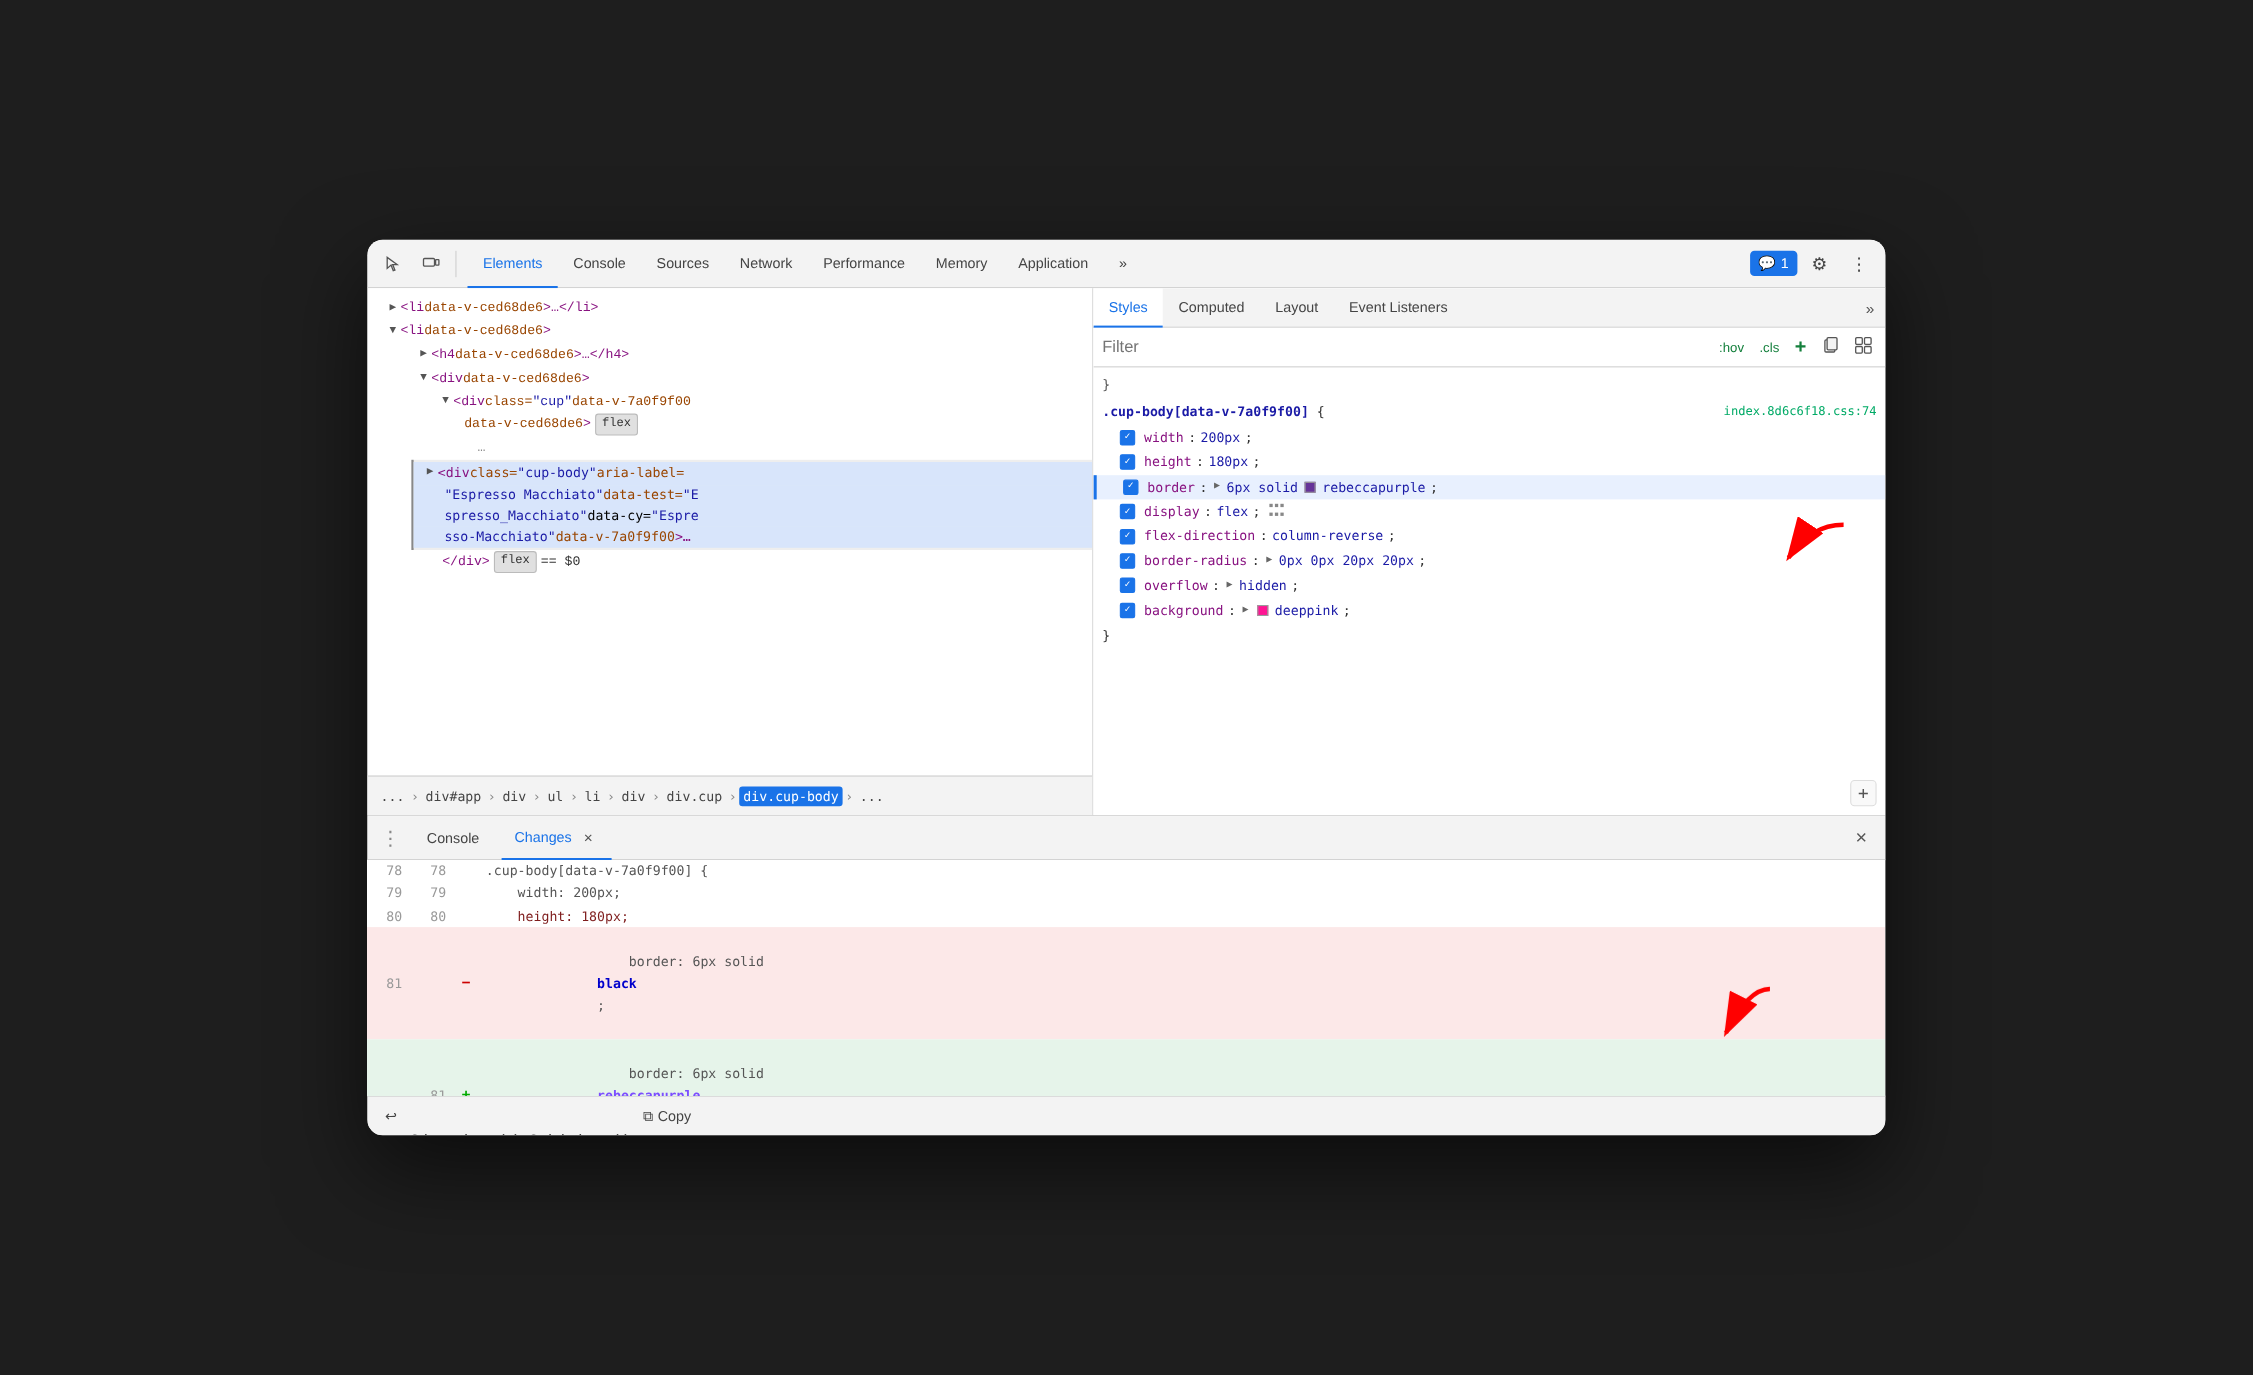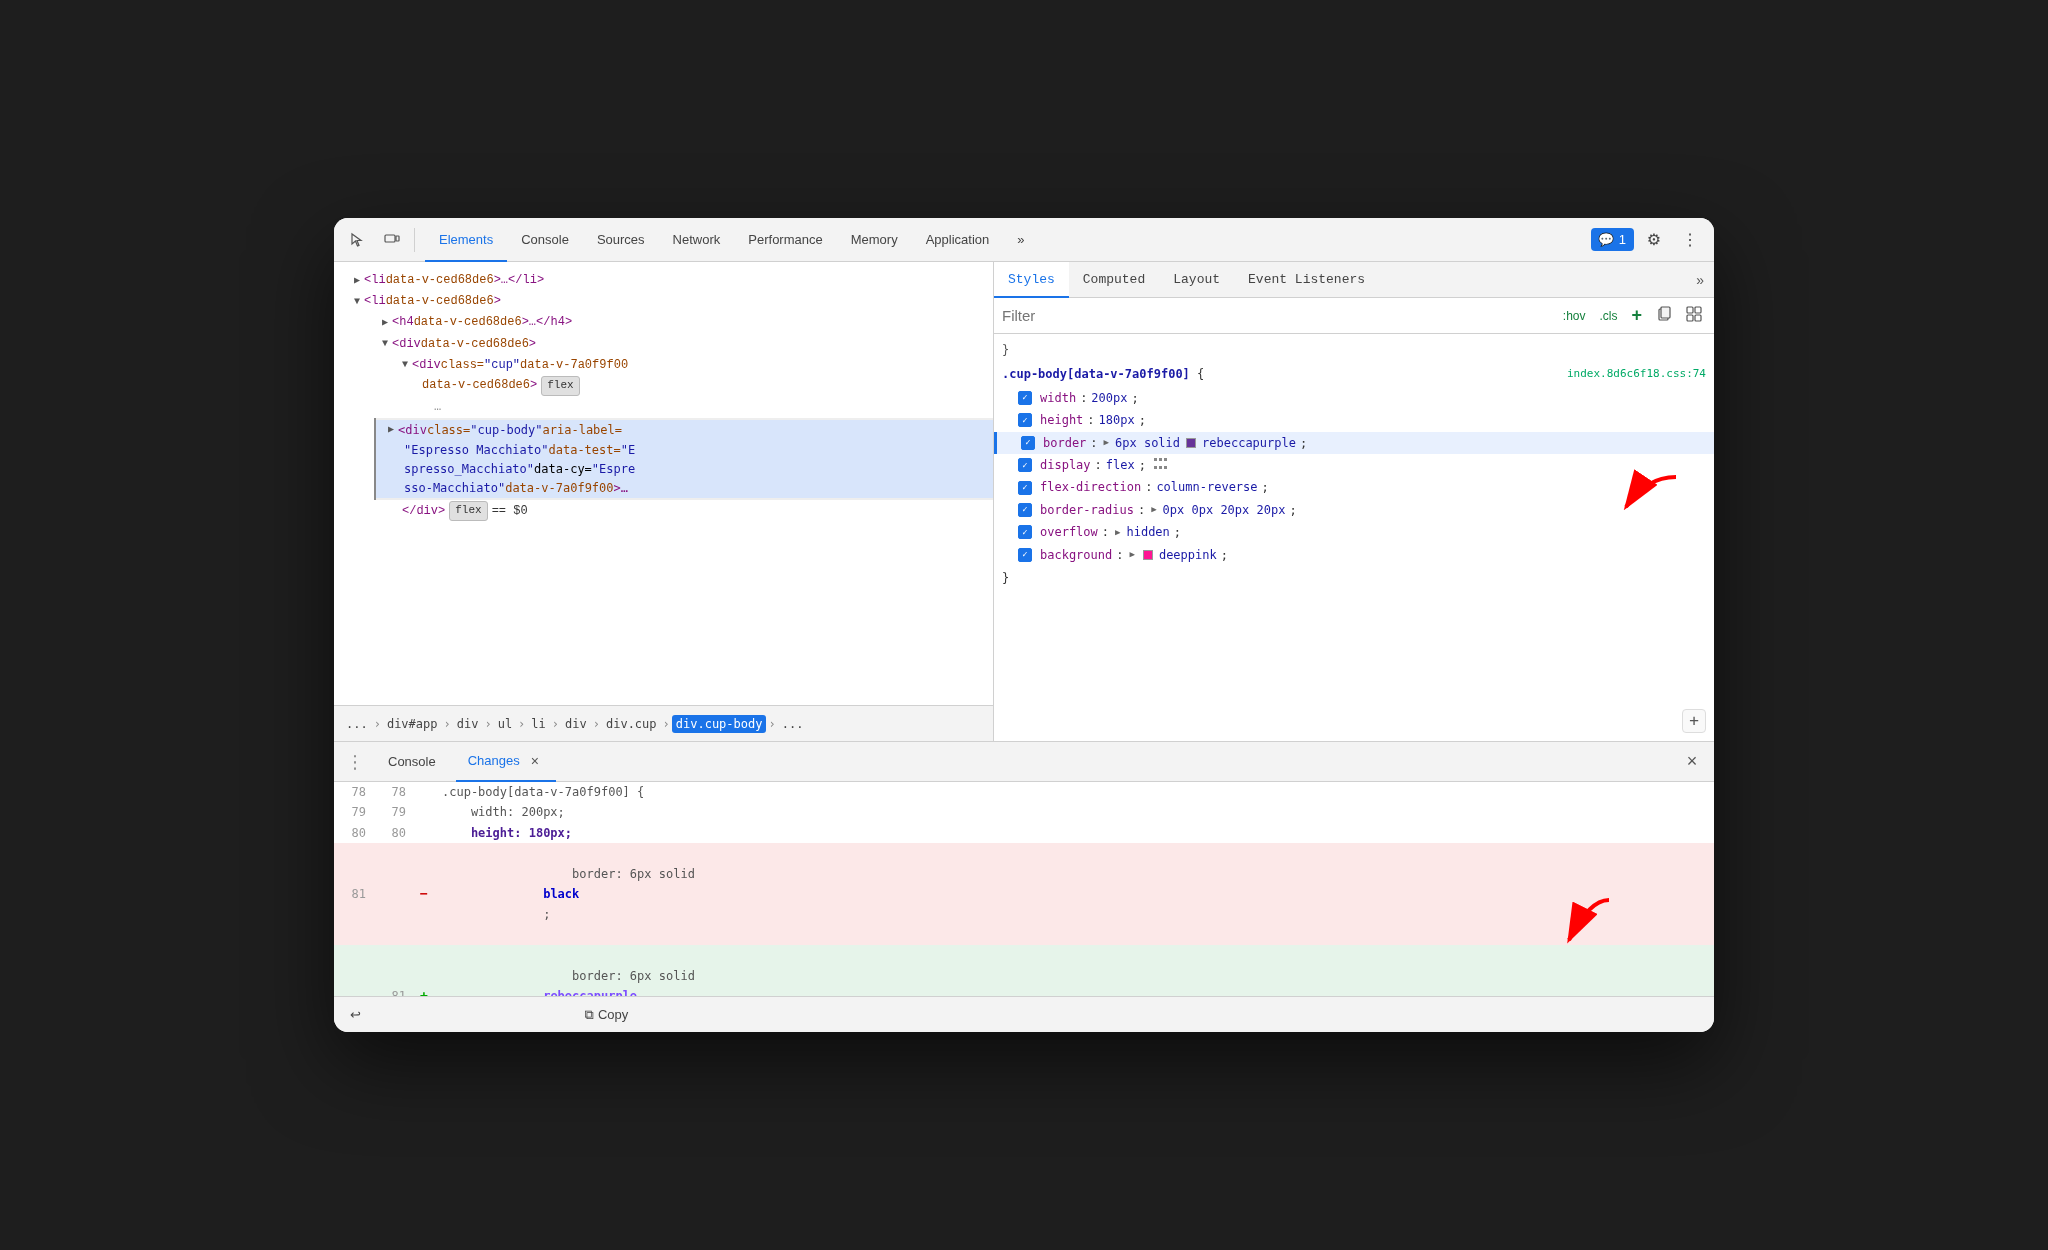--- a/index.html
+++ b/index.html
@@ -205,21 +205,20 @@
       height: 36px;
     }
     .styles-tab {
       padding: 0 14px;
       height: 36px;
       line-height: 36px;
       font-size: 13px;
       color: #444;
       cursor: pointer;
       border-bottom: 2px solid transparent;
-      font-family: Liberation Mono, monospace;
     }
     .styles-tab.active {
       color: #1a73e8;
       border-bottom: 2px solid #1a73e8;
       background: #fff;
     }
     .styles-tab-more {
       margin-left: auto;
       padding: 0 10px;
       cursor: pointer;
@@ -811,21 +810,21 @@
             <div class="diff-ln">79</div>
             <div class="diff-ln">79</div>
             <div class="diff-sign"></div>
             <div class="diff-line-content" style="color:#555;">    width: 200px;</div>
           </div>
 
           <div class="diff-line">
             <div class="diff-ln">80</div>
             <div class="diff-ln">80</div>
             <div class="diff-sign"></div>
-            <div class="diff-line-content" style="color:#4c1d95;font-weight:bold;">    height: 180px;</div>
+            <div class="diff-line-content" style="color:#7f1d1d;">    height: 180px;</div>
           </div>
 
           <div class="diff-line diff-removed">
             <div class="diff-ln">81</div>
             <div class="diff-ln"></div>
             <div class="diff-sign" style="color:#c00; font-weight:bold;">−</div>
             <div class="diff-line-content">
               <span style="color:#555;">    border: 6px solid </span>
               <span style="color:#0000cc; font-weight:bold;">black</span>
               <span style="color:#555;">;</span>

